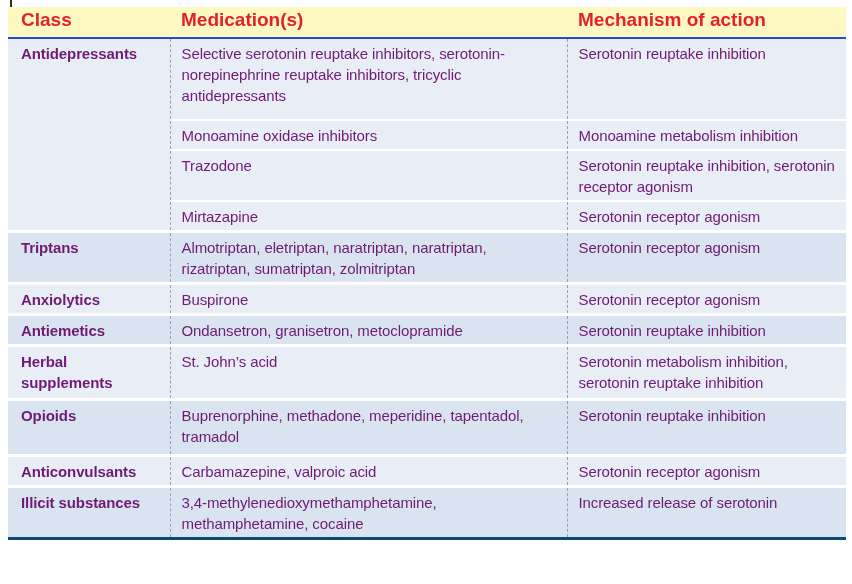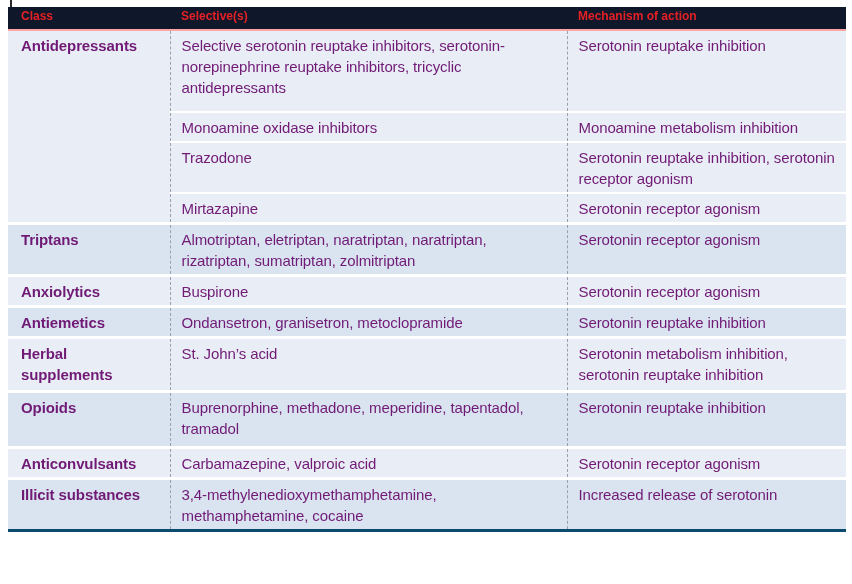--- a/index.html
+++ b/index.html
@@ -24,27 +24,27 @@
     table-layout: fixed;
     width: 838px;
     margin: 7px 0 0 8px;
   }
   col.c-class { width: 162px; }
   col.c-meds  { width: 397px; }
   col.c-mech  { width: 279px; }
 
   thead th {
     color: #e32126;
-    font-size: 12px;
+    font-size: 19px;
     font-weight: bold;
     text-align: left;
     vertical-align: bottom;
-    background: #0f172a;
+    background: #fef9c3;
     padding: 2px 10px 6px 11px;
-    border-bottom: 2px solid #fca5a5;
+    border-bottom: 2px solid #1d4ed8;
   }
   thead th.col-class { padding-left: 13px; }
 
   tbody td {
     font-size: 15px;
     line-height: 21px;
     color: #701a75;
     vertical-align: top;
     padding: 4px 10px 3px 11px;
     letter-spacing: -0.1px;
@@ -71,21 +71,21 @@
 
   <table class="med-table">
     <colgroup>
       <col class="c-class">
         <col class="c-meds">
         <col class="c-mech">
     </colgroup>
     <thead>
       <tr>
         <th class="col-class">Class</th>
-        <th>Selective(s)</th>
+        <th>Medication(s)</th>
         <th>Mechanism of action</th>
       </tr>
     </thead>
     <tbody>
 
       <tr class="first-row" style="height:82px">
         <td class="cls bl" rowspan="4">Antidepressants</td>
         <td class="meds bl">Selective serotonin reuptake inhibitors, serotonin-norepinephrine reuptake inhibitors, tricyclic antidepressants</td>
         <td class="mech bl">Serotonin reuptake inhibition</td>
       </tr>

